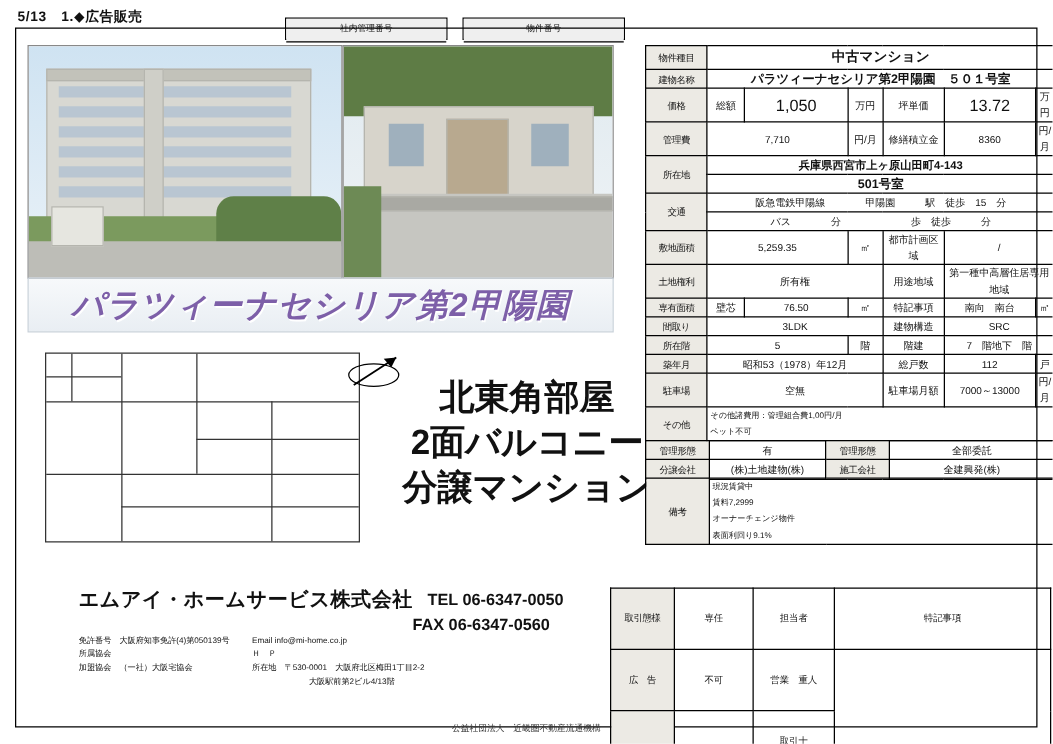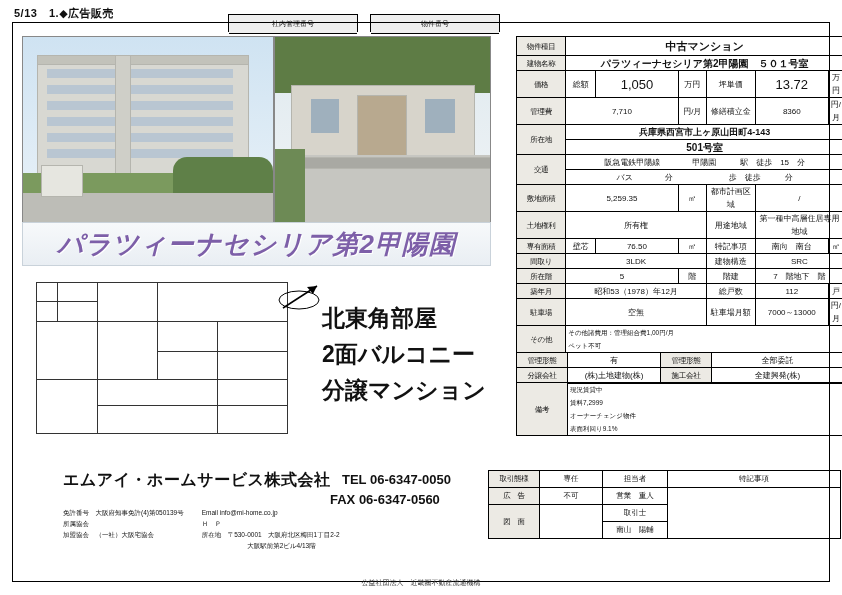--- a/index.html
+++ b/index.html
@@ -14,34 +14,34 @@
   .skyA{position:absolute;left:0;top:0;width:100%;height:100%;background:linear-gradient(#cfe3f2,#eaf2f8);}
   .bldg{position:absolute;background:#d8d8d2;border:1px solid #b5b5ae;}
   .win{position:absolute;background:#b9c6d2;}
   .greenrow{position:absolute;background:#6d8a55;}
   .road{position:absolute;background:#c9c9c4;}
   .title-band{position:absolute;left:22px;top:222px;width:467px;height:42px;background:linear-gradient(#f7f9fb,#e9eef3);border:1px solid #c9d2da;display:flex;align-items:center;justify-content:center;}
   .title-band span{font-size:26px;font-weight:bold;color:#7d5fa8;letter-spacing:1px;text-shadow:1px 1px 0 #fff;font-style:italic;}
   .floorplan{position:absolute;left:36px;top:282px;width:250px;height:150px;border:1px solid #333;background:#fff;}
   .fp-line{position:absolute;background:#333;}
   .compass{position:absolute;left:277px;top:278px;width:54px;height:44px;}
-  .bullets{position:absolute;left:322px;top:300px;font-size:23px;line-height:36px;font-weight:bold;color:#111;}
+  .bullets{position:absolute;left:322px;top:300px;font-size:28px;line-height:36px;font-weight:bold;color:#111;text-align:center;}
   .rtable{position:absolute;left:516px;top:36px;width:328px;border-collapse:collapse;font-size:8px;}
   .rtable td{border:1px solid #000;padding:0 2px;height:14px;line-height:13px;}
   .lbl{background:#eceae4;text-align:center;width:46px;font-size:7.5px;letter-spacing:-0.3px;}
   .ctr{text-align:center;}
   .big{font-size:13px;font-weight:normal;}
   .med{font-size:11px;font-weight:bold;}
   .company{position:absolute;left:22px;top:470px;width:460px;height:100px;margin-left:41px;}
   .cname{font-size:16px;font-weight:bold;letter-spacing:0.5px;}
   .csmall{font-size:6.5px;line-height:11px;}
   .tel{position:absolute;left:330px;top:472px;font-size:13px;font-weight:bold;margin-left:12px;}
   .fax{position:absolute;left:330px;top:492px;font-size:13px;font-weight:bold;}
   .btable{position:absolute;left:488px;top:470px;border-collapse:collapse;font-size:7.5px;}
-  .btable td{border:1px solid #000;height:16px;padding:0 2px;}
+  .btable td{border:1px solid #000;height:16px;padding:16px 2px;}
   .footer{position:absolute;left:0;top:578px;width:842px;text-align:center;font-size:7px;color:#333;}
   .notebox{font-size:6.5px;line-height:9px;text-align:left;}
 </style>
 </head>
 <body>
 
 <div class="page">
 
   <div class="hdr">
     <span>5/13</span>

